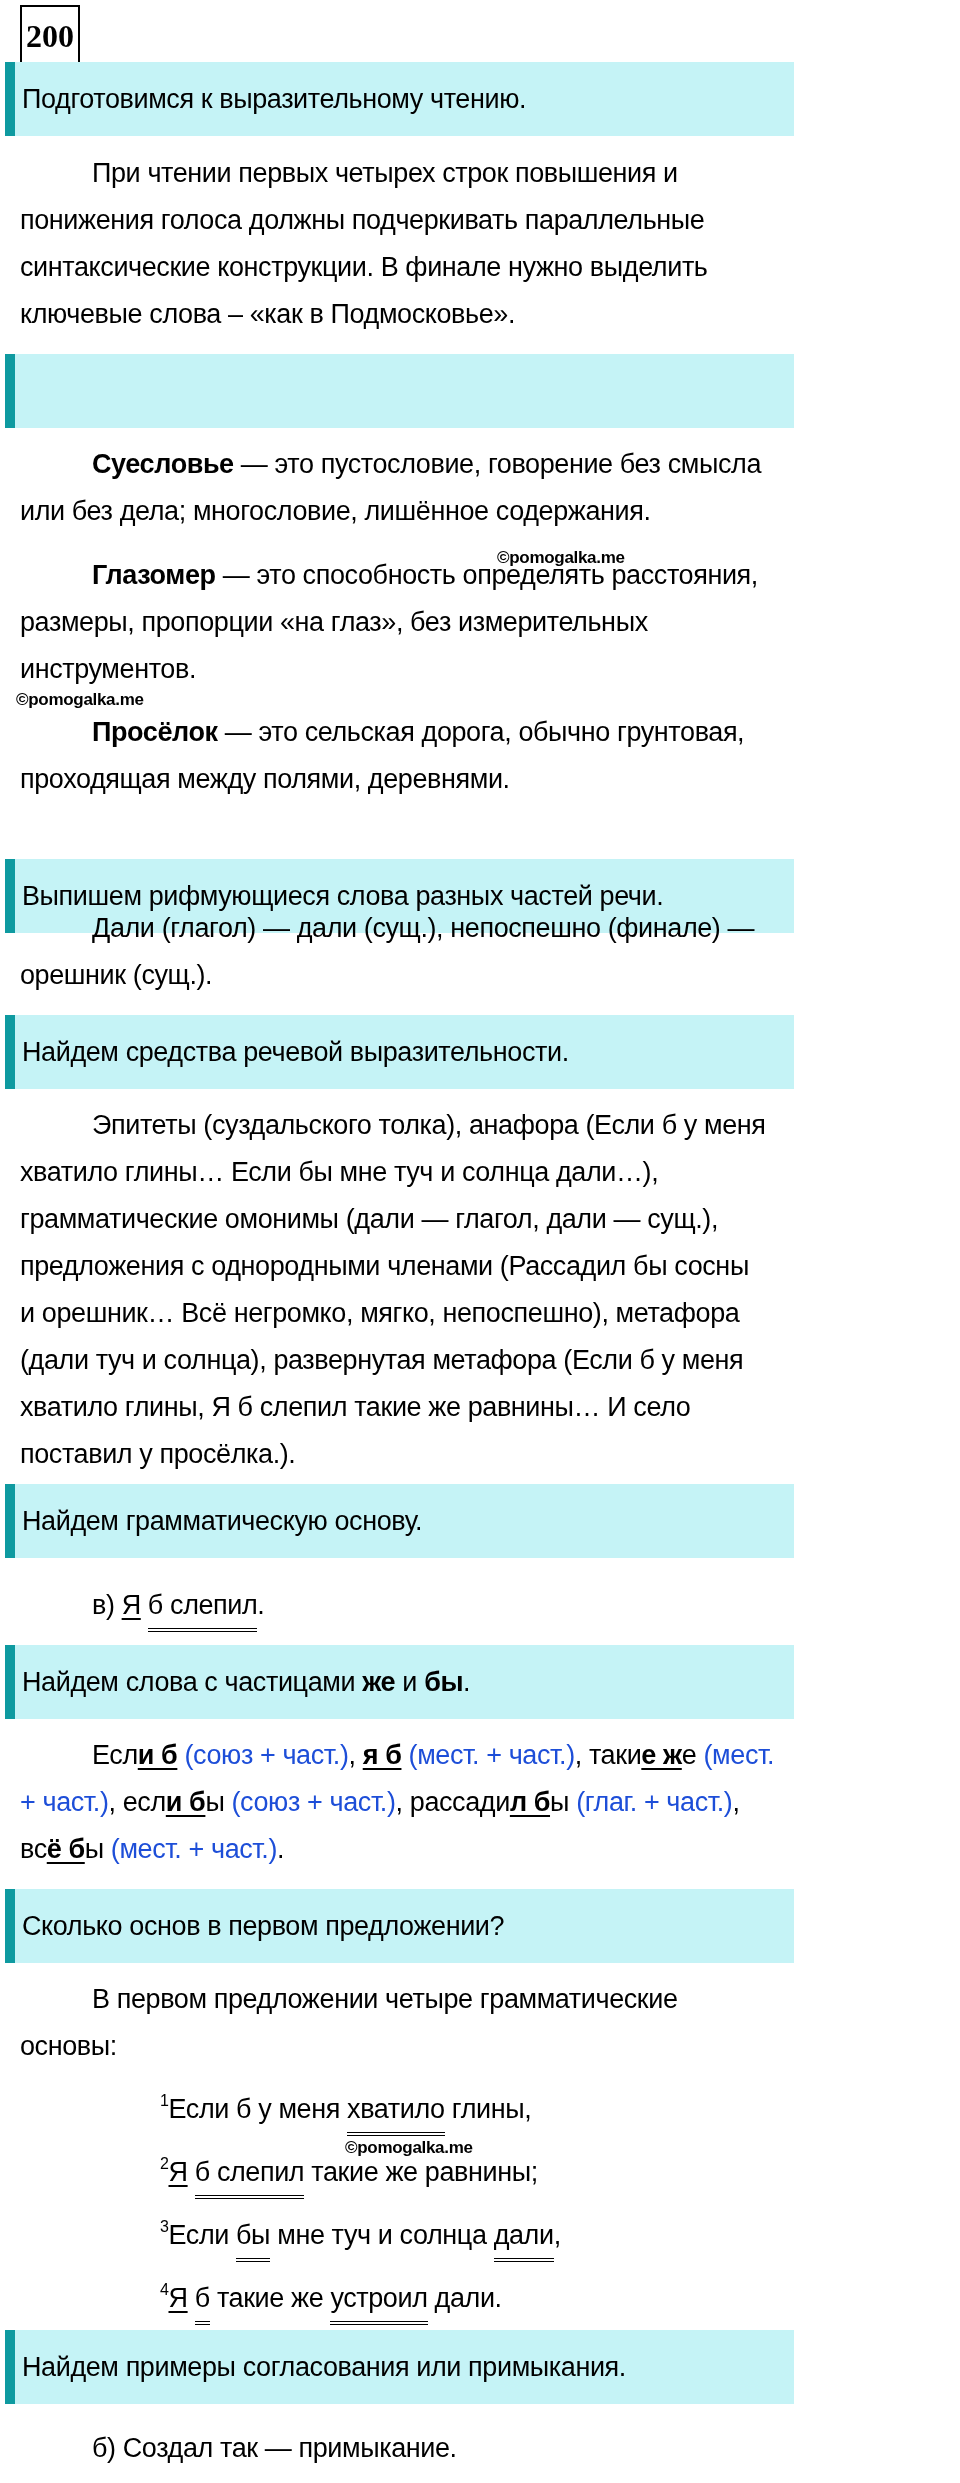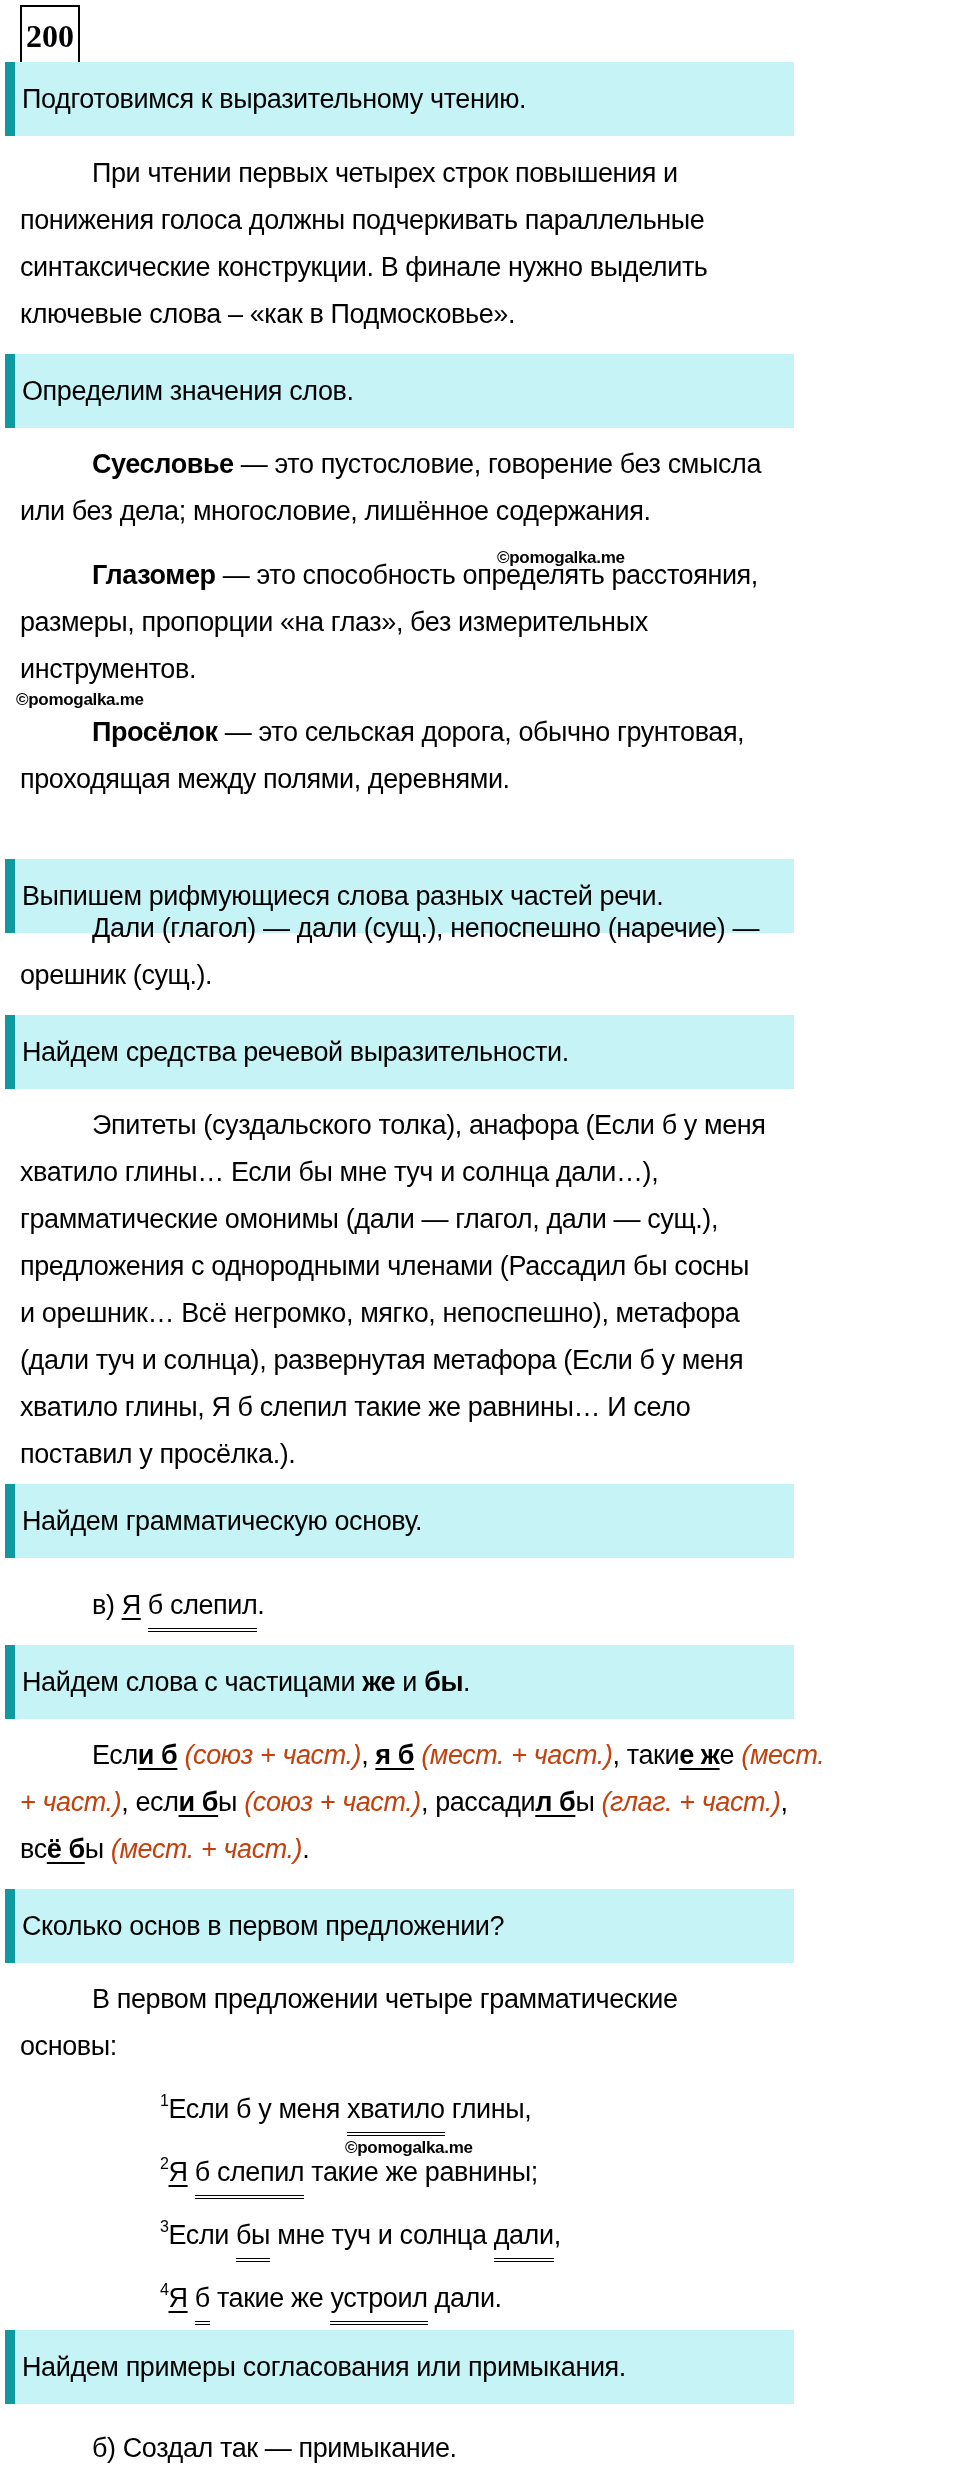--- a/index.html
+++ b/index.html
@@ -10,21 +10,21 @@
               font-weight: bold; font-size: 32px; line-height: 38px; }
   .hdr { position: absolute; left: 5px; width: 789px; height: 74px; background: #c5f3f6; }
   .hdr .bar { position: absolute; left: 0; top: 0; width: 10px; height: 100%; background: #0e9aa0; }
   .hdr .txt { position: absolute; left: 17px; top: 0; line-height: 74px; font-size: 27px;
               letter-spacing: -0.4px; white-space: nowrap; }
   .ln { position: absolute; left: 20px; font-size: 27px; letter-spacing: -0.4px;
         white-space: nowrap; line-height: 34px; }
   .ind { left: 92px; }
   .ind2 { left: 160px; }
   b { font-weight: bold; }
-  .g { color: #c2410c; font-style: italic; }
+  .g { color: #1d4ed8; }
   .u1 { text-decoration: underline; text-decoration-thickness: 2px; text-underline-offset: 4px; }
   .u2 { border-bottom: 4px double #000; padding-bottom: 8px; }
   .wm { position: absolute; font-size: 17px; font-weight: bold; letter-spacing: -0.3px; color: #000; }
   sup { font-size: 16px; vertical-align: 12px; line-height: 0; }
 </style>
 </head>
 <body>
 
 <div class="task-num">200</div>
 
@@ -32,38 +32,37 @@
   <div class="bar"></div>
   <div class="txt">Подготовимся к выразительному чтению.</div>
 </div>
 <div class="ln ind" style="top:156px">При чтении первых четырех строк повышения и</div>
 <div class="ln" style="top:203px">понижения голоса должны подчеркивать параллельные</div>
 <div class="ln" style="top:250px">синтаксические конструкции. В финале нужно выделить</div>
 <div class="ln" style="top:297px">ключевые слова – «как в Подмосковье».</div>
 
 <div class="hdr" style="top:354px">
   <div class="bar"></div>
-  <div class="txt">Определим значения слов.</div>
 </div>
 <div class="ln ind" style="top:447px"><b>Суесловье</b><span> — это пустословие, говорение без смысла</span></div>
 <div class="ln" style="top:494px">или без дела; многословие, лишённое содержания.</div>
 
 <div class="wm" style="left:497px; top:548px">©pomogalka.me</div>
 <div class="ln ind" style="top:558px"><b>Глазомер</b><span> — это способность определять расстояния,</span></div>
 <div class="ln" style="top:605px">размеры, пропорции «на глаз», без измерительных</div>
 <div class="ln" style="top:652px">инструментов.</div>
 <div class="wm" style="left:16px; top:690px">©pomogalka.me</div>
 <div class="ln ind" style="top:715px"><b>Просёлок</b><span> — это сельская дорога, обычно грунтовая,</span></div>
 <div class="ln" style="top:762px">проходящая между полями, деревнями.</div>
 
 <div class="hdr" style="top:859px">
   <div class="bar"></div>
   <div class="txt">Выпишем рифмующиеся слова разных частей речи.</div>
 </div>
-<div class="ln ind" style="top:911px">Дали (глагол) — дали (сущ.), непоспешно (наречие) —</div>
+<div class="ln ind" style="top:911px">Дали (глагол) — дали (сущ.), непоспешно (финале) —</div>
 <div class="ln" style="top:958px">орешник (сущ.).</div>
 
 <div class="hdr" style="top:1015px">
   <div class="bar"></div>
   <div class="txt">Найдем средства речевой выразительности.</div>
 </div>
 <div class="ln ind" style="top:1108px">Эпитеты (суздальского толка), анафора (Если б у меня</div>
 <div class="ln" style="top:1155px">хватило глины… Если бы мне туч и солнца дали…),</div>
 <div class="ln" style="top:1202px">грамматические омонимы (дали — глагол, дали — сущ.),</div>
 <div class="ln" style="top:1249px">предложения с однородными членами (Рассадил бы сосны</div>

